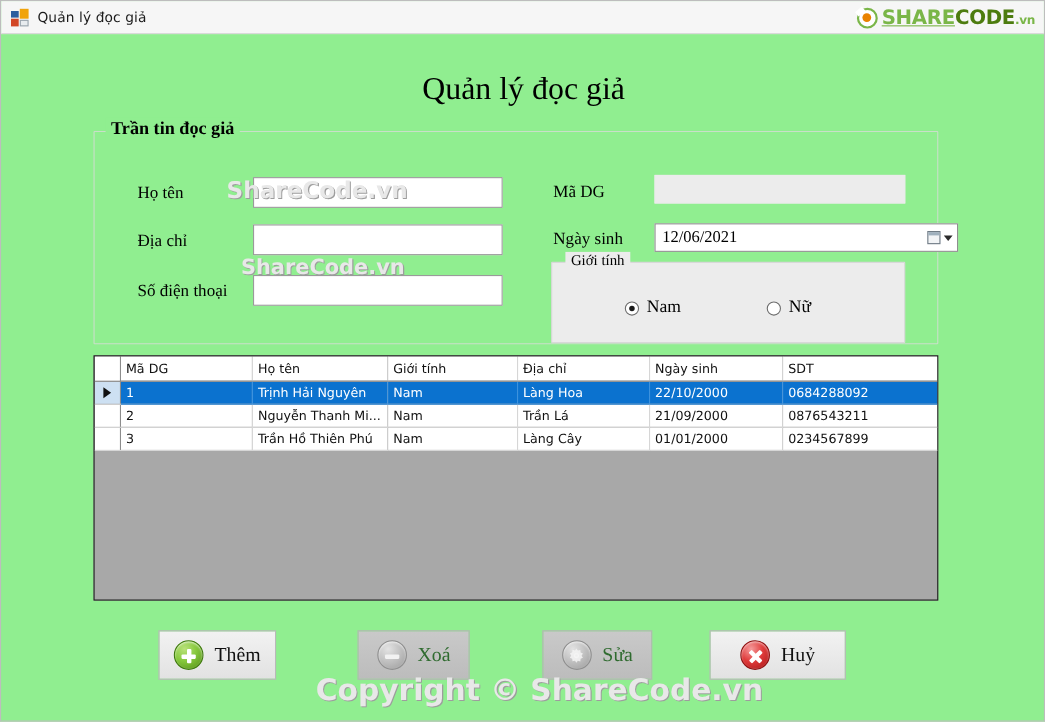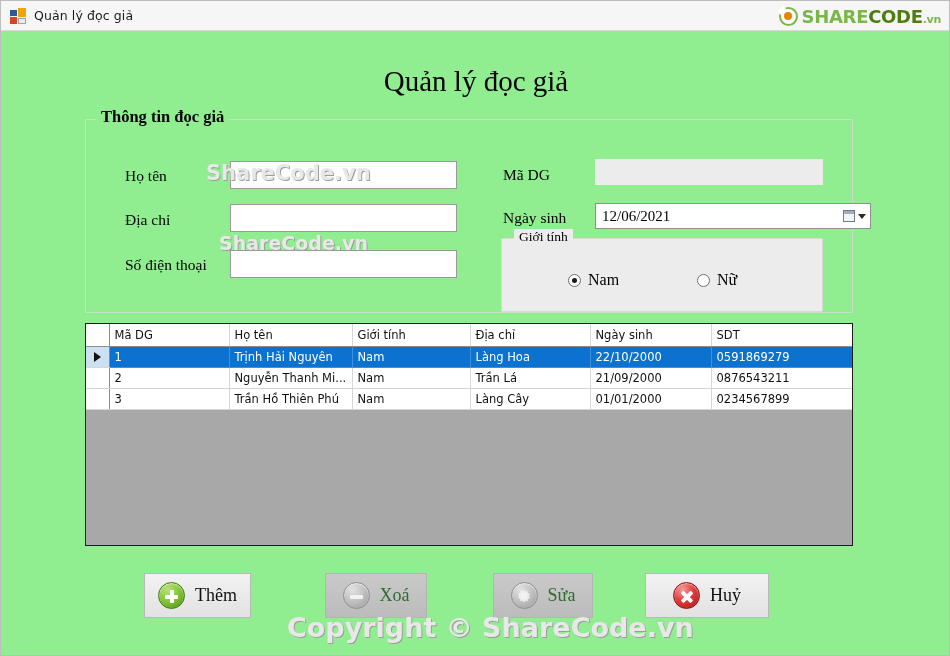--- a/index.html
+++ b/index.html
@@ -88,21 +88,21 @@
     width:8px; height:5px;
     background:#ffffff;
     transform: rotate(-40deg);
   }
   .logo-text {
     font-size: 18px;
     font-weight: bold;
     letter-spacing: -0.3px;
     font-family: "DejaVu Sans", sans-serif;
   }
-  .logo-share { color: #7ab648; }
+  .logo-share { color: #7ab648; text-decoration: underline; }
   .logo-code { color: #4d7c0f; }
   .logo-vn { color: #7ab648; font-size: 11px; }
   
   .form-title {
     position: absolute;
     left: 0; top: 64px;
     width: 950px;
     text-align: center;
     font-family: "Liberation Serif", "DejaVu Serif", serif;
     font-size: 29px;
@@ -395,21 +395,21 @@
       <span class="logo-mark"></span>
       <span class="logo-text">
         <span class="logo-share">SHARE</span><span class="logo-code">CODE</span><span class="logo-vn">.vn</span>
       </span>
     </div>
   </div>
 
   <div class="form-title">Quản lý đọc giả</div>
 
   <div class="groupbox gb-main">
-    <span class="gb-legend">Thông tin đọc giả</span>
+    <span class="gb-legend">Trần tin đọc giả</span>
   </div>
 
   <span class="flabel" style="left:124px; top:166px;">Họ tên</span>
   <input class="tinput" style="left: 229px; top: 160px; width: 227px; height: 28px;" value="">
 
   <span class="flabel" style="left:124px; top:210px;">Địa chỉ</span>
   <input class="tinput" style="left: 229px; top: 203px; width: 227px; height: 28px;" value="">
 
   <span class="flabel" style="left:124px; top:255px;">Số điện thoại</span>
   <input class="tinput" style="left: 229px; top: 249px; width: 227px; height: 28px;" value="">
@@ -461,21 +461,21 @@
         </tr>
       </thead>
       <tbody>
         <tr class="sel">
           <td class="rowhead"><span class="row-marker"></span></td>
           <td>1</td>
           <td>Trịnh Hải Nguyên</td>
           <td>Nam</td>
           <td>Làng Hoa</td>
           <td>22/10/2000</td>
-          <td>0591869279</td>
+          <td>0684288092</td>
         </tr>
         <tr>
           <td class="rowhead"></td>
           <td>2</td>
           <td>Nguyễn Thanh Mi...</td>
           <td>Nam</td>
           <td>Trần Lá</td>
           <td>21/09/2000</td>
           <td>0876543211</td>
         </tr>

